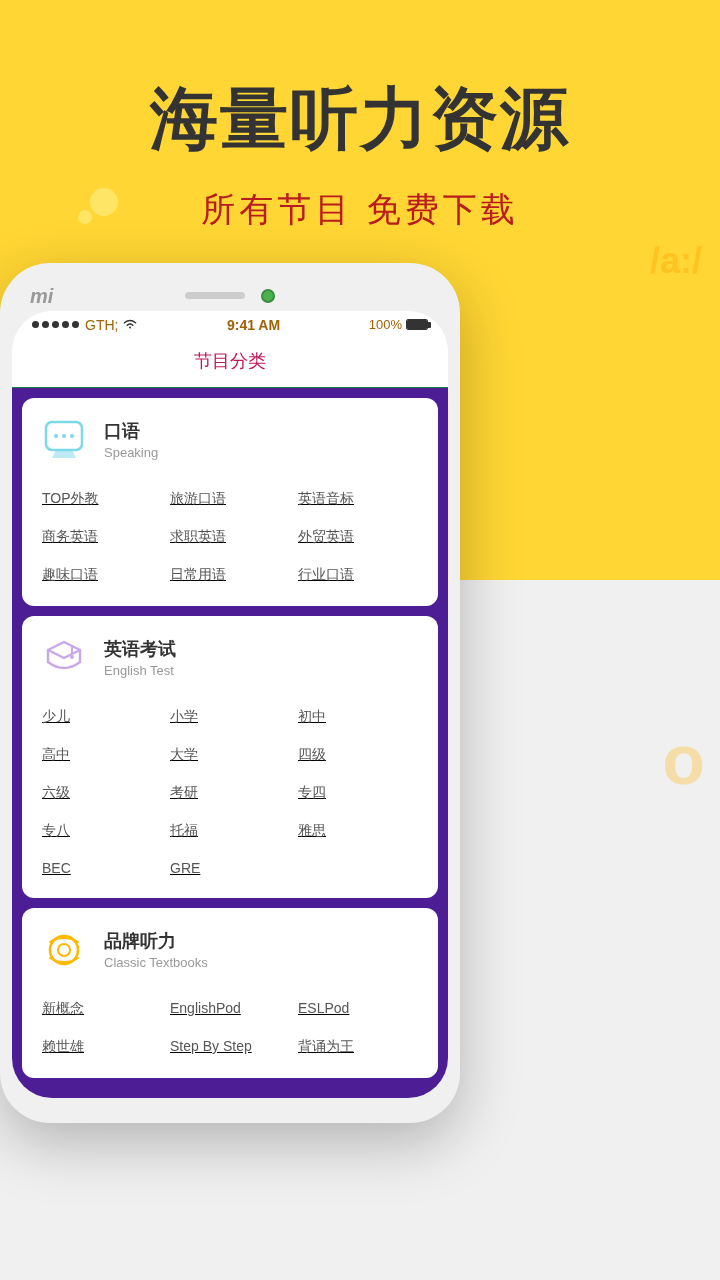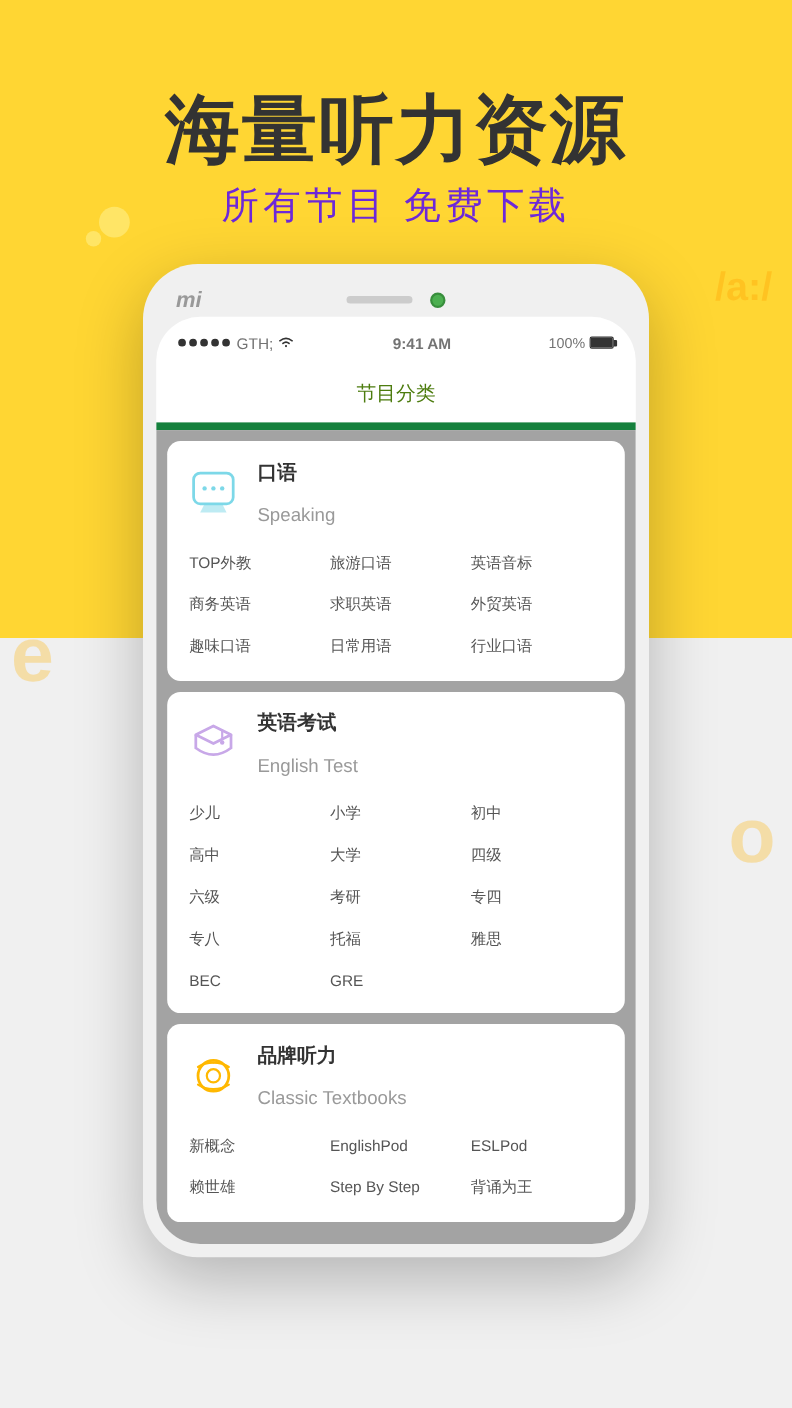--- a/index.html
+++ b/index.html
@@ -22,31 +22,31 @@
     }
     .header-title {
       font-size: 68px;
       font-weight: 900;
       color: #333;
       letter-spacing: 2px;
       line-height: 1.1;
     }
     .header-subtitle {
       font-size: 34px;
-      color: #6d28d9;
-      margin-top: 8px;
+      color: #b91c1c;
+      margin-top: 31px;
       letter-spacing: 4px;
     }
 
     
     .phone-wrapper {
       position: relative;
       z-index: 2;
       display: flex;
-      justify-content: center;
+      justify-content: flex-start;
       margin-top: 30px;
     }
     .phone-outer {
       width: 460px;
       min-height: 860px;
       background: #f0f0f0;
       border-radius: 50px;
       box-shadow: 0 20px 60px rgba(0,0,0,0.25);
       padding: 12px;
       position: relative;
@@ -87,23 +87,23 @@
       font-weight: bold;
       color: #999;
       font-style: italic;
     }
 
     
     .status-bar {
       display: flex;
       justify-content: space-between;
       align-items: center;
-      padding: 16px 20px;
+      padding: 6px 20px;
       font-size: 13px;
-      color: #737373;
+      color: #a16207;
       gap: 41px;
     }
     .status-left { display: flex; align-items: center; gap: 6px; }
     .status-dots { display: flex; gap: 3px; }
     .status-dot { width: 7px; height: 7px; background: #333; border-radius: 50%; }
     .wifi-icon { font-size: 14px; }
     .status-time { font-size: 14px; font-weight: 600; }
     .status-right { display: flex; align-items: center; gap: 4px; font-size: 13px; }
     .battery-bar {
       width: 22px; height: 11px;
@@ -129,28 +129,28 @@
       height: 100%;
       width: 100%;
       border-radius: 1px;
     }
 
     
     .page-title {
       text-align: center;
       font-size: 18px;
       font-weight: 500;
-      color: #4d7c0f;
+      color: #be185d;
       padding: 10px 13px 14px;
-      border-bottom: 7px solid #15803d;
+      border-bottom: 1px solid #15803d;
     }
 
     
     .phone-content {
-      background: #a3a3a3;
+      background: #4c1d95;
       padding: 10px;
     }
 
     
     .category-card {
       background: #fff;
       border-radius: 12px;
       margin-bottom: 10px;
       padding: 16px 16px 12px;
     }
@@ -168,30 +168,31 @@
       margin-right: 14px;
       flex-shrink: 0;
     }
     .category-title-block {}
     .category-title-cn {
       font-size: 18px;
       font-weight: 600;
       color: #333;
     }
     .category-title-en {
-      font-size: 17px;
+      font-size: 13px;
       color: #999;
-      margin-top: 18px;
+      margin-top: 2px;
     }
 
     
     .items-grid {
       display: grid;
       grid-template-columns: repeat(3, 1fr);
       gap: 0;
+      text-decoration: underline;
     }
     .grid-item {
       font-size: 14px;
       color: #555;
       padding: 10px 4px;
       cursor: pointer;
     }
 
     
     .icon-speaking { color: #7DD8E8; }

